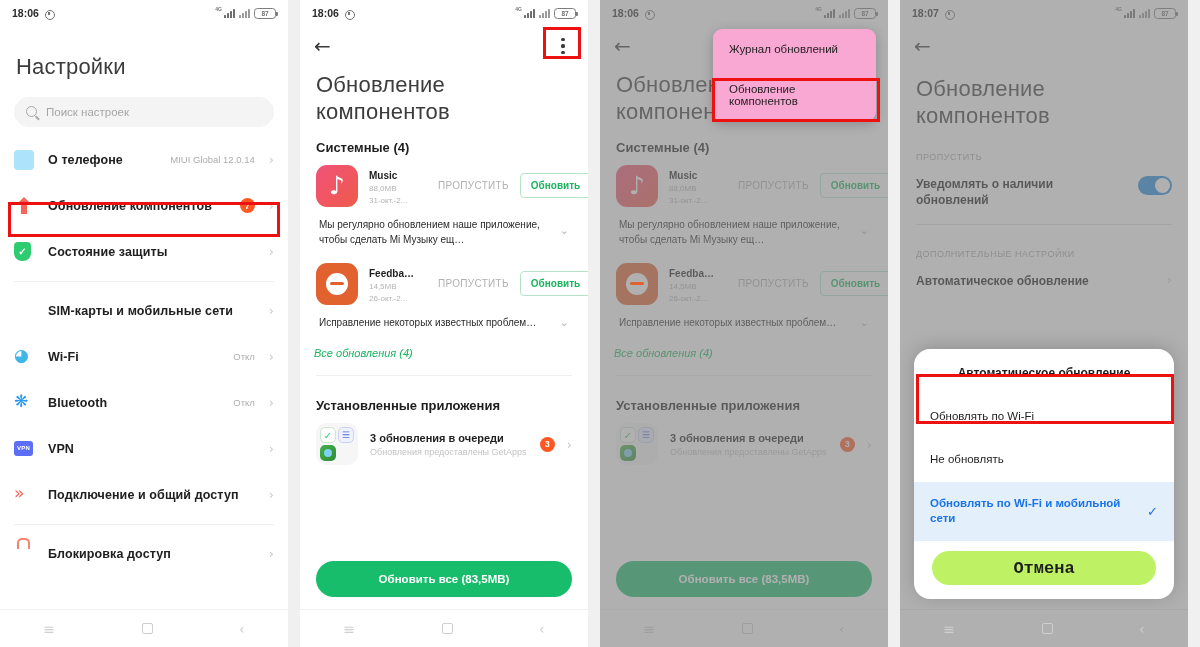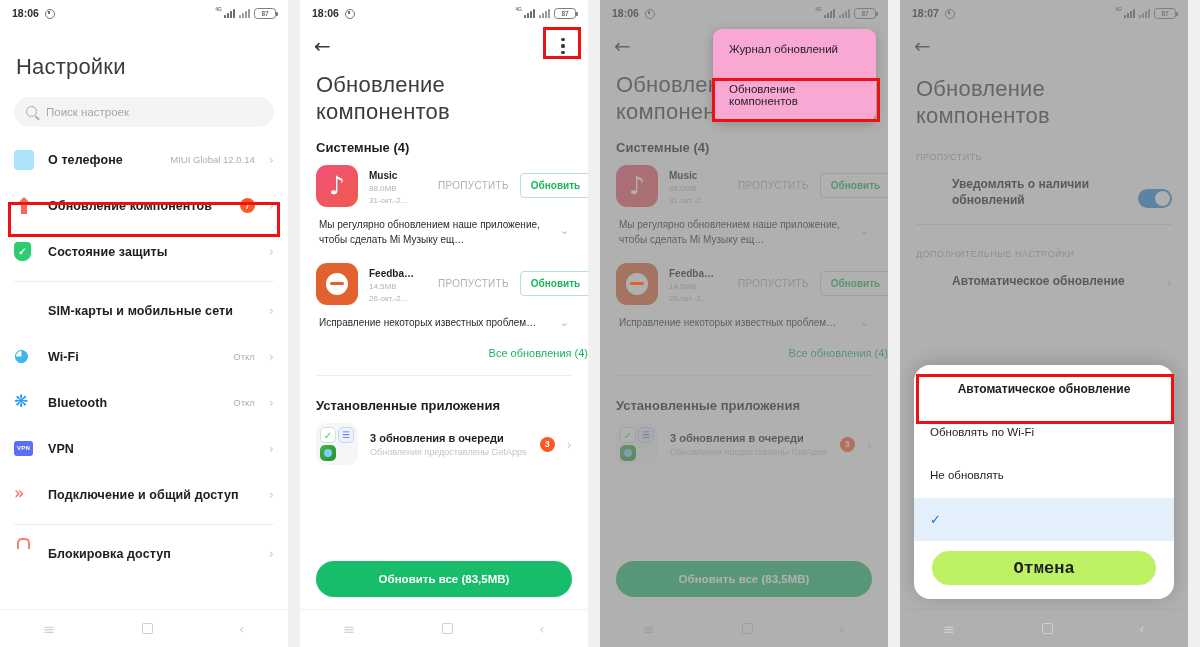--- a/index.html
+++ b/index.html
@@ -25,21 +25,21 @@
   .gap { flex: 0 0 12px; height: 647px; background: #f0f0f0; }
 
   
   .statusbar {
     height: 26px;
     display: flex; align-items: center;
     padding: 0 12px;
     font-size: 10.5px; font-weight: bold;
     color: #2b2b2b;
   }
-  .sb-left { display: flex; align-items: flex-start; gap: 5px; }
+  .sb-left { display: flex; align-items: flex-end; gap: 5px; }
   .sb-right { margin-left: auto; display: flex; align-items: center; gap: 4px; }
   .alarm-ico { width: 11px; height: 11px; display: inline-block; position: relative; opacity: .75; }
   .alarm-ico::before {
     content: ""; position: absolute; left: 1px; top: 2px;
     width: 8px; height: 8px; border: 1.3px solid #444; border-radius: 50%;
   }
   .alarm-ico::after {
     content: ""; position: absolute; left: 4.6px; top: 4px;
     width: 1.2px; height: 3px; background: #444;
   }
@@ -183,21 +183,21 @@
   .upd-btn {
     border: 1px solid #b6e3c8; color: #19b45e; font-size: 10px; font-weight: bold;
     padding: 6px 10px; border-radius: 4px; background: #fff; white-space: nowrap;
   }
   .app-desc {
     display: flex; align-items: center; gap: 8px;
     padding: 6px 19px 12px; font-size: 10px; color: #2a2a2a; line-height: 1.5;
   }
   .app-desc .txt { flex: 1; }
   .caret { color: #b5b5b5; font-size: 11px; font-family: "DejaVu Sans", sans-serif; }
-  .all-upd { text-align: right; font-size: 11px; color: #19b45e; padding: 4px 0 14px; }
+  .all-upd { text-align: left; font-size: 11px; color: #19b45e; padding: 4px 14px 14px; font-style: italic; }
   .thick-div { height: 1px; background: #eeeeee; margin: 2px 16px 0; }
 
   .inst-row { display: flex; align-items: center; gap: 12px; padding: 4px 16px; }
   .icon-cluster {
     width: 42px; height: 42px; border-radius: 11px; background: #f6f6f6;
     position: relative; flex: 0 0 42px;
   }
   .mini { position: absolute; width: 16px; height: 16px; border-radius: 5px; }
   .mini.m1 { left: 4px; top: 4px; background: #fff; border: 1px solid #c9e7d1; color: #2ecc71;
              display:flex; align-items:center; justify-content:center; font-size: 10px; }
@@ -221,21 +221,21 @@
   .dim { position: absolute; inset: 0; background: rgba(128,128,128,.62); }
   .popup-menu {
     position: absolute; top: 29px; left: 113px; width: 163px;
     background: #f9a8d4; border-radius: 9px; box-shadow: 0 3px 12px rgba(0,0,0,.22);
     overflow: hidden;
   }
   .popup-menu .mi { padding: 14px 16px; font-size: 11.5px; color: #1e1e1e; }
 
   
   .sect-label { font-size: 9px; color: #a8a8a8; letter-spacing: .5px; padding: 12px 16px 4px; }
-  .p4row { display: flex; align-items: flex-end; padding: 10px 16px; gap: 10px; margin-left: 36px; }
+  .p4row { display: flex; align-items: flex-start; padding: 10px 16px; gap: 10px; }
   .p4row .t { flex: 1; font-size: 12px; font-weight: bold; color: #1a1a1a; line-height: 1.35; }
   .toggle {
     width: 34px; height: 19px; border-radius: 10px; background: #1d8ae0; position: relative; flex: 0 0 34px;
   }
   .toggle::after {
     content: ""; position: absolute; right: 2px; top: 2px; width: 15px; height: 15px;
     border-radius: 50%; background: #fff;
   }
   .p4div { height: 1px; background: #e2e2e2; margin: 6px 16px; }
 
@@ -623,20 +623,21 @@
 
     <div class="sheet">
       <div class="sheet-title">Автоматическое обновление</div>
       <div class="sheet-opt">
         <span class="ot">Обновлять по Wi-Fi</span>
       </div>
       <div class="sheet-opt">
         <span class="ot">Не обновлять</span>
       </div>
       <div class="sheet-opt sel">
+        <span class="ot">Обновлять по Wi-Fi и мобильной сети</span>
         <span class="check">✓</span>
       </div>
       <div class="cancel">Отмена</div>
     </div>
 
     <div class="navbar" style="background:#b0b0b0; border-top-color:#a8a8a8;">
       <span class="nb">≡</span>
       <span class="nb sq"></span>
       <span class="nb">‹</span>
     </div>

